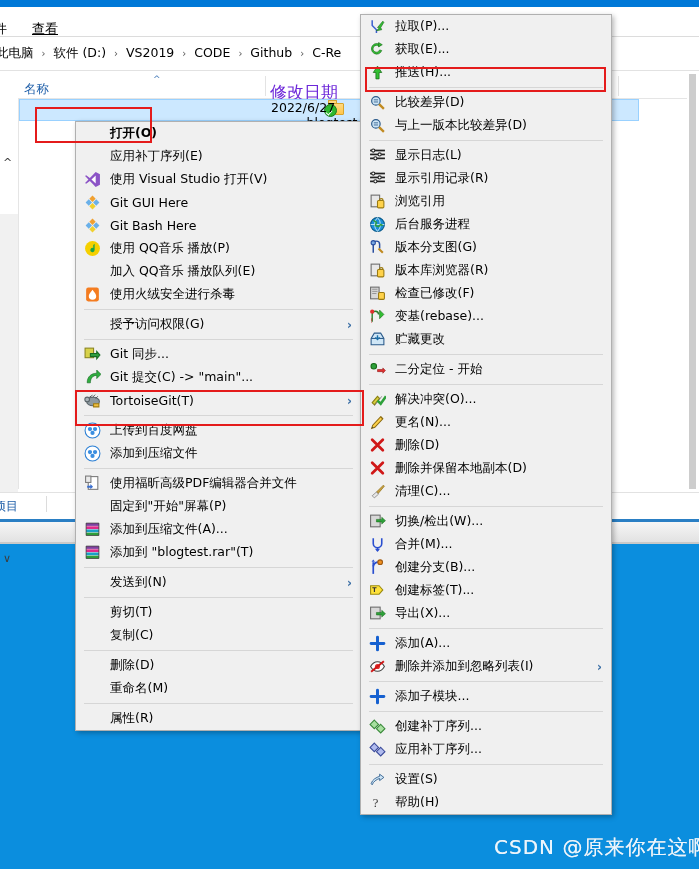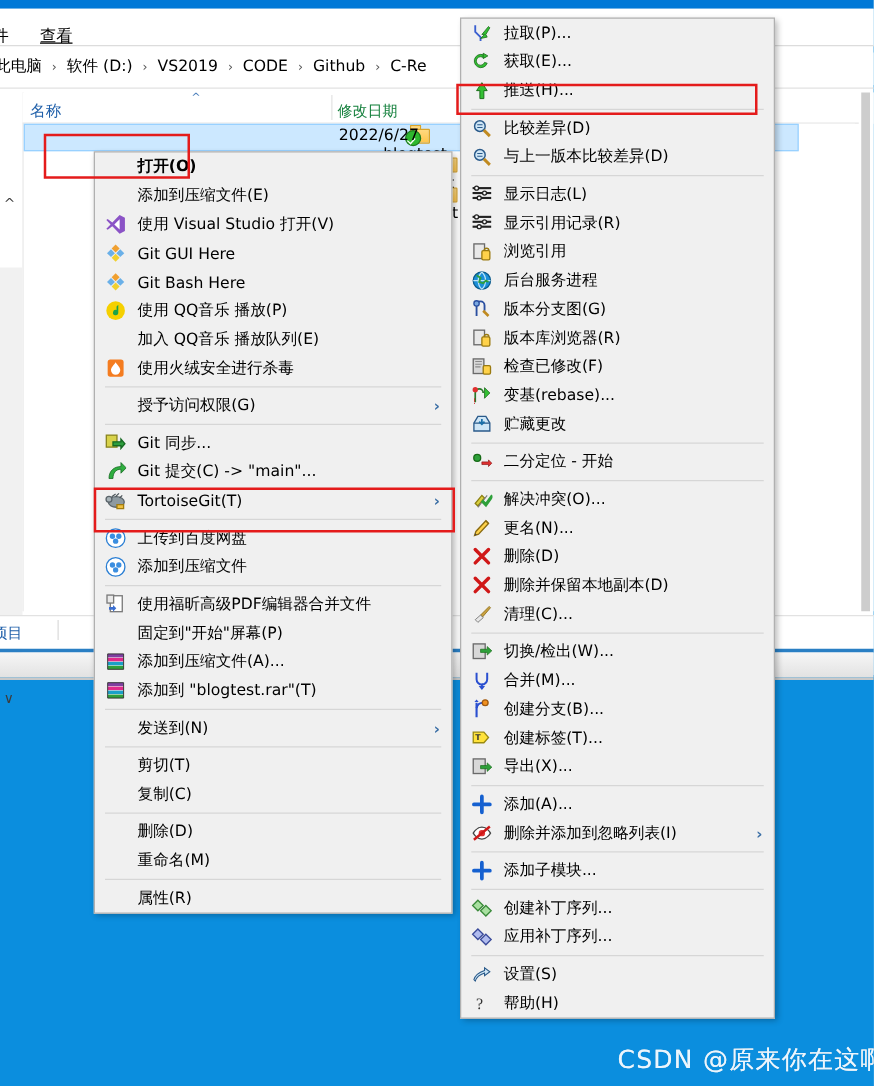--- a/index.html
+++ b/index.html
@@ -20,21 +20,21 @@
   .ribbon-sep{position:absolute;left:0;top:36px;width:699px;height:1px;background:#dcdcdc;}
   
   .addressbar{position:absolute;left:0;top:42px;width:699px;height:26px;background:#fff;}
   .crumbs{position:absolute;left:-4px;top:45px;font-size:12.5px;color:#000;white-space:nowrap;}
   .crumbs .sep{color:#555;font-size:10px;padding:0 4px;}
   .addr-underline{position:absolute;left:0;top:70px;width:699px;height:1px;background:#e2e2e2;}
   
   .colheader{position:absolute;left:18px;top:74px;width:681px;height:24px;background:#fff;
              border-bottom:1px solid #e5e5e5;}
   .col-name{position:absolute;left:24px;top:81px;font-size:12.5px;color:#1f5fa9;}
-  .col-date{position:absolute;left:270px;top:81px;font-size:12px;color:#15803d;}
+  .col-date{position:absolute;left:270px;top:81px;font-size:17px;color:#6d28d9;}
   .col-divider{position:absolute;top:76px;width:1px;height:20px;background:#e3e3e3;}
   .sort-caret{position:absolute;left:153px;top:74px;font-size:9px;color:#4a7ebb;}
   
   .navpane{position:absolute;left:0;top:74px;width:18px;height:415px;background:#fff;
            border-right:1px solid #e5e5e5;}
   .nav-chevron{position:absolute;left:3px;font-size:11px;color:#3c3c3c;}
   .nav-chevron.up{top:82px;}
   .nav-chevron.down{top:478px;}
   .nav-band{position:absolute;left:0;top:140px;width:18px;height:315px;background:#f1f1f1;}
   
@@ -62,21 +62,21 @@
   .status-div{position:absolute;left:46px;top:496px;width:1px;height:16px;background:#dcdcdc;}
   .win-bottom{position:absolute;left:0;top:519px;width:699px;height:3px;background:#2a7fc4;}
   .win-shadow{position:absolute;left:0;top:522px;width:699px;height:20px;
               background:linear-gradient(#f6f6f6,#e2e2e2);}
   .taskband{position:absolute;left:0;top:542px;width:699px;height:2px;background:#c9c9c9;}
 
   
   .menu{position:absolute;background:#f0f0f0;border:1px solid #b0b0b0;
         box-shadow:2px 2px 5px rgba(0,0,0,.28);}
   #menu-main{left:75px;top:121px;width:285px;}
-  #menu-sub{left:368px;top:14px;width:250px;}
+  #menu-sub{left:360px;top:14px;width:250px;}
   .mi{position:relative;height:23px;display:flex;align-items:center;cursor:default;font-size:12.5px;color:#000;}
   .mi.bold{font-weight:bold;}
   .mi .lbl{margin-left:34px;white-space:nowrap;}
   .mi .arrow{position:absolute;right:9px;font-size:12px;color:#3a6ea5;font-weight:bold;}
   .msep{height:1px;background:#d6d6d6;margin:3px 8px 3px 8px;}
   
   .redbox{position:absolute;border:2px solid #e41b1b;pointer-events:none;}
   #red-file{left:35px;top:107px;width:113px;height:32px;}
   #red-tgit{left:75px;top:390px;width:285px;height:32px;}
   #red-push{left:365px;top:67px;width:237px;height:21px;}
@@ -172,21 +172,21 @@
   <div class="win-bottom"></div>
   <div class="win-shadow"></div>
 </div>
 <div class="taskband"></div>
 
 <div class="menu" id="menu-main">
     <div class="mi bold">
       <span class="lbl">打开(O)</span>
     </div>
     <div class="mi">
-      <span class="lbl">添加到压缩文件(E)</span>
+      <span class="lbl">应用补丁序列(E)</span>
     </div>
     <div class="mi">
       <span class="ic">
         <svg width="17" height="17" viewBox="0 0 16 16">
           <path d="M11 1 L15 3 L15 13 L11 15 L5.5 9.5 L2 12 L1 11.3 L4.2 8 L1 4.7 L2 4 L5.5 6.5 Z" fill="#8b53c6"></path>
           <path d="M11 4.2 L11 11.8 L7 8 Z" fill="#fff"></path>
         </svg>
       </span>
       <span class="lbl">使用 Visual Studio 打开(V)</span>
     </div>

